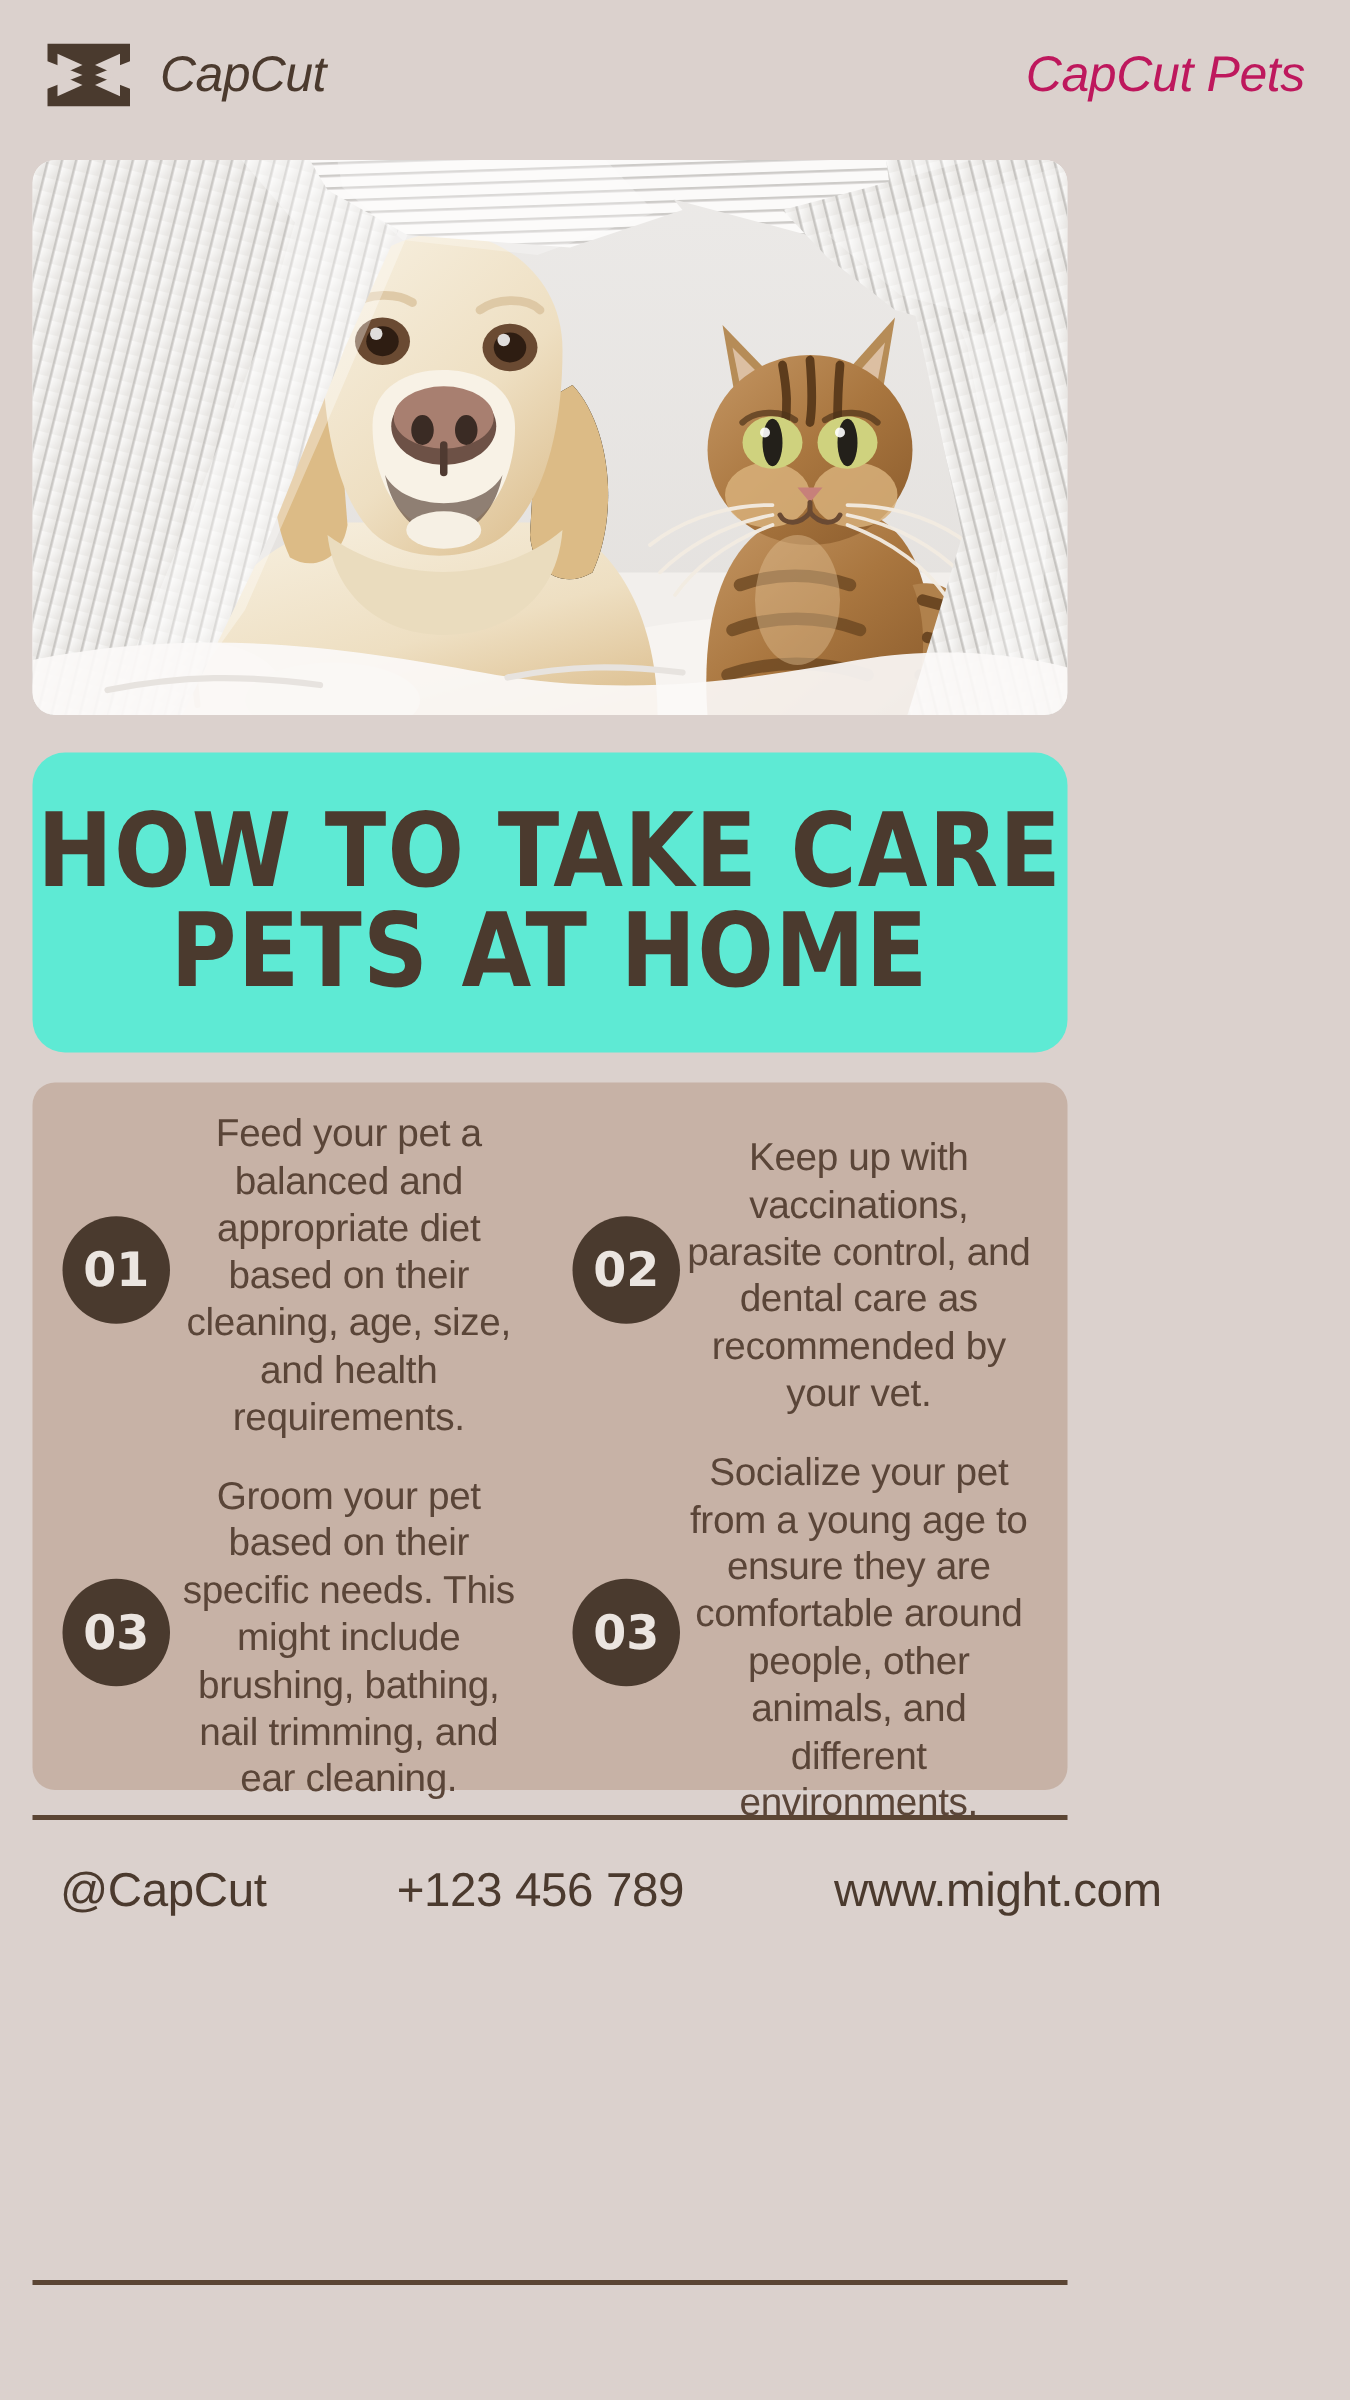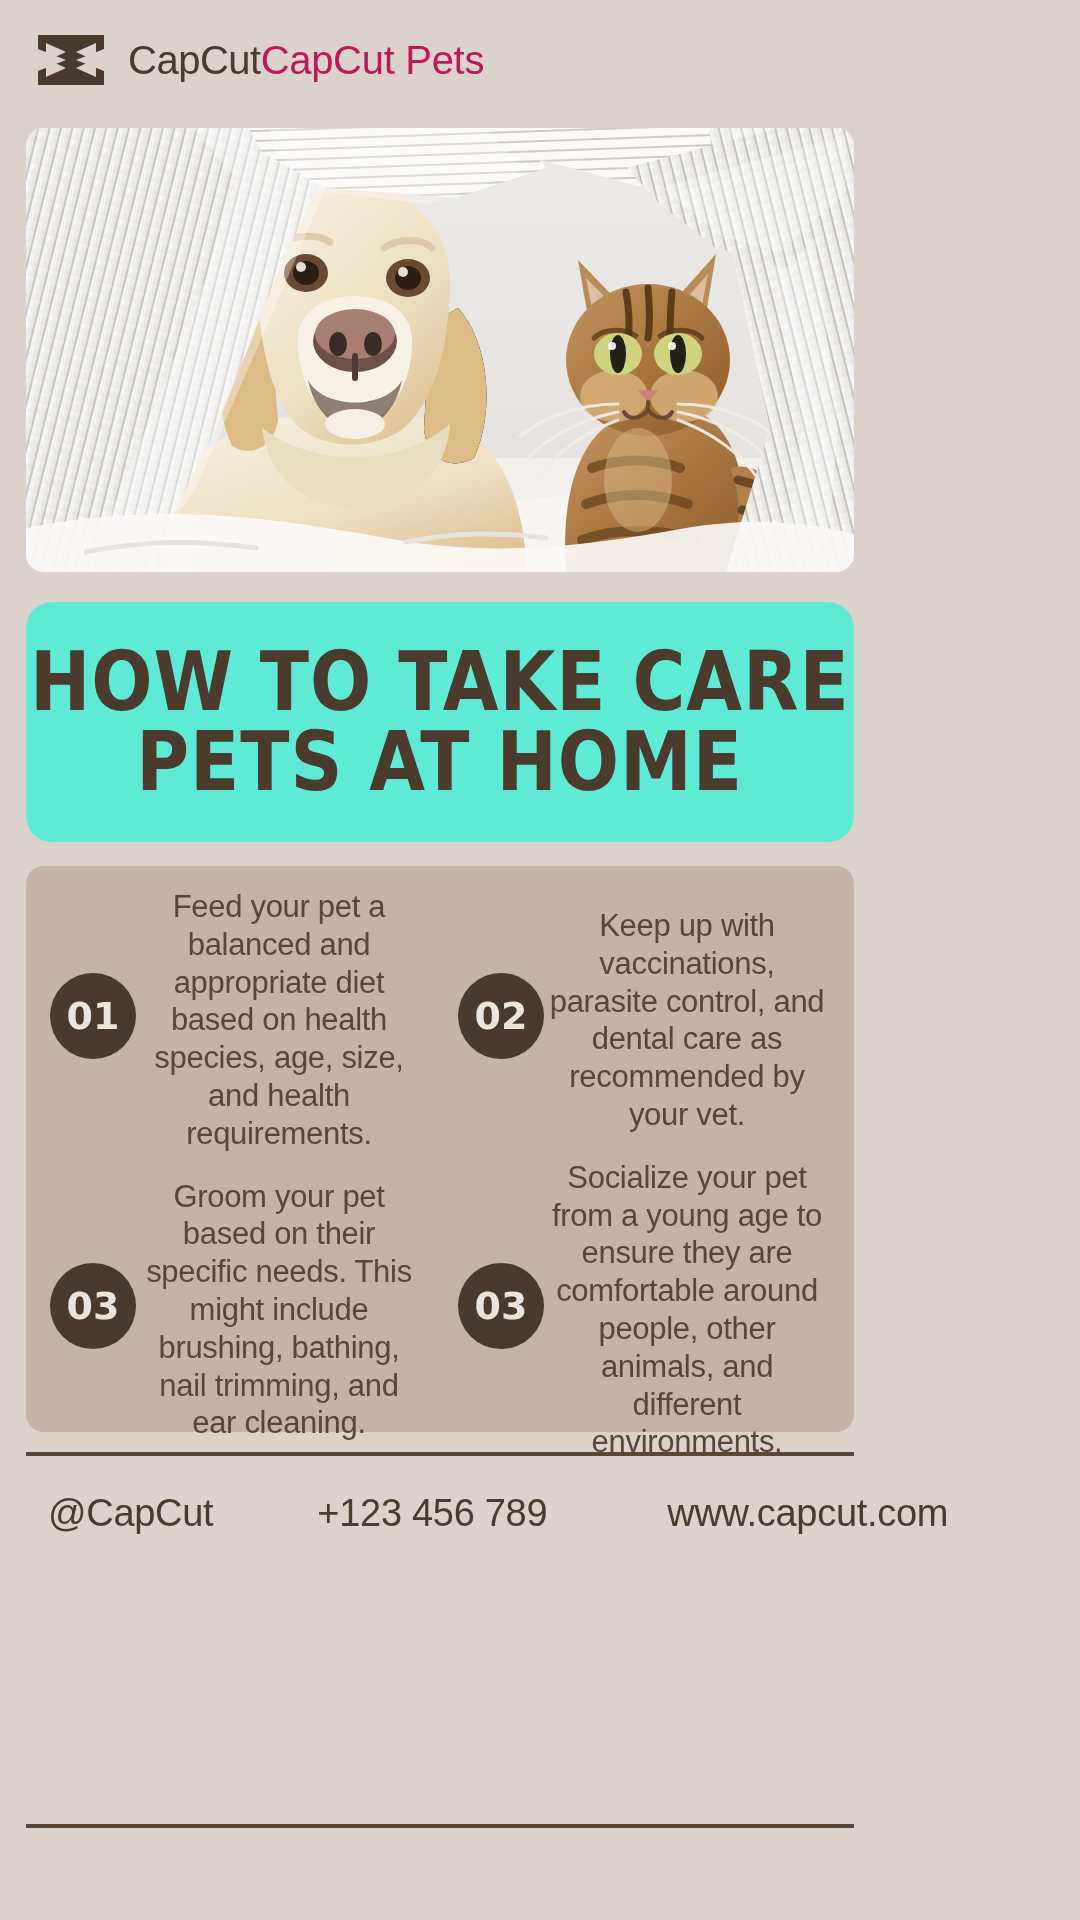--- a/index.html
+++ b/index.html
@@ -25,21 +25,23 @@
   }
 
   
   .header {
     position: absolute;
     left: 0; top: 0;
     width: 1080px;
     height: 120px;
     display: flex;
     align-items: center;
+    justify-content: space-between;
     padding: 0 36px 0 32px;
+    font-style: italic;
   }
 
   .brand {
     display: flex;
     align-items: center;
     gap: 18px;
   }
 
   .logo-mark {
     width: 78px;
@@ -378,21 +380,21 @@
   <div class="title-banner">
     <div class="title-line">HOW TO TAKE CARE</div>
     <div class="title-line">PETS AT HOME</div>
   </div>
 
   <div class="tips-card">
     <div class="tips-grid">
 
       <div class="tip">
         <div class="badge">01</div>
-        <div class="tip-text">Feed your pet a balanced and appropriate diet based on health species, age, size, and health requirements.</div>
+        <div class="tip-text">Feed your pet a balanced and appropriate diet based on their cleaning, age, size, and health requirements.</div>
       </div>
 
       <div class="tip">
         <div class="badge">02</div>
         <div class="tip-text">Keep up with vaccinations, parasite control, and dental care as recommended by your vet.</div>
       </div>
 
       <div class="tip">
         <div class="badge">03</div>
         <div class="tip-text">Groom your pet based on their specific needs. This might include brushing, bathing, nail trimming, and ear cleaning.</div>
@@ -404,18 +406,18 @@
       </div>
 
     </div>
   </div>
 
   <div class="rule rule-top"></div>
 
   <div class="footer">
     <span class="footer-item f-handle">@CapCut</span>
     <span class="footer-item f-phone">+123 456 789</span>
-    <span class="footer-item f-site">www.capcut.com</span>
+    <span class="footer-item f-site">www.might.com</span>
   </div>
 
   <div class="rule rule-bottom"></div>
 
 </div>
 
 </body></html>

